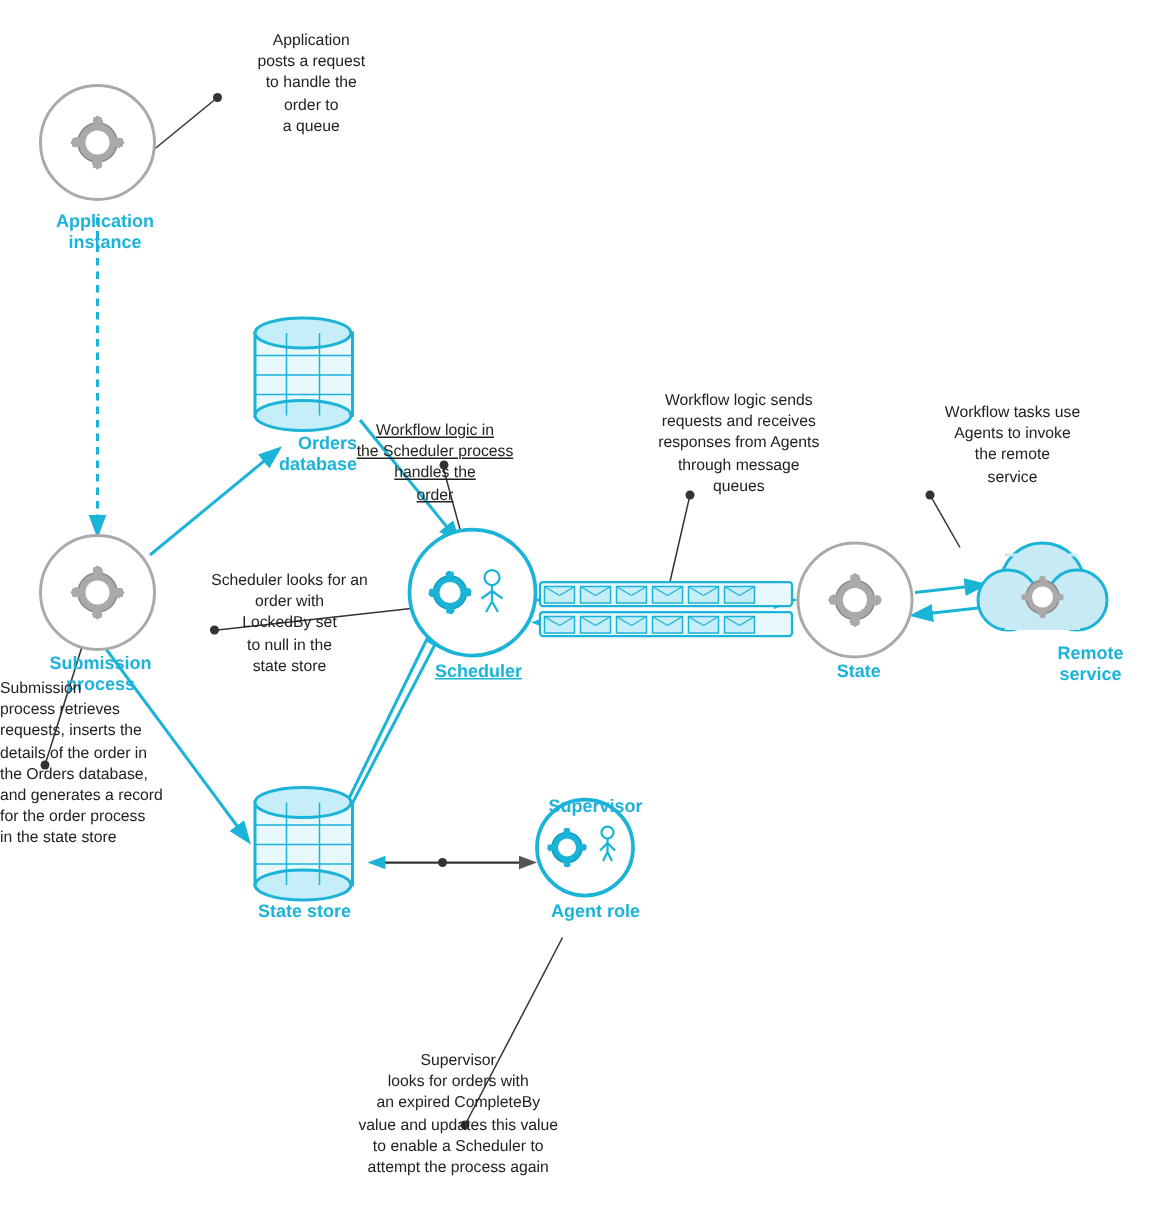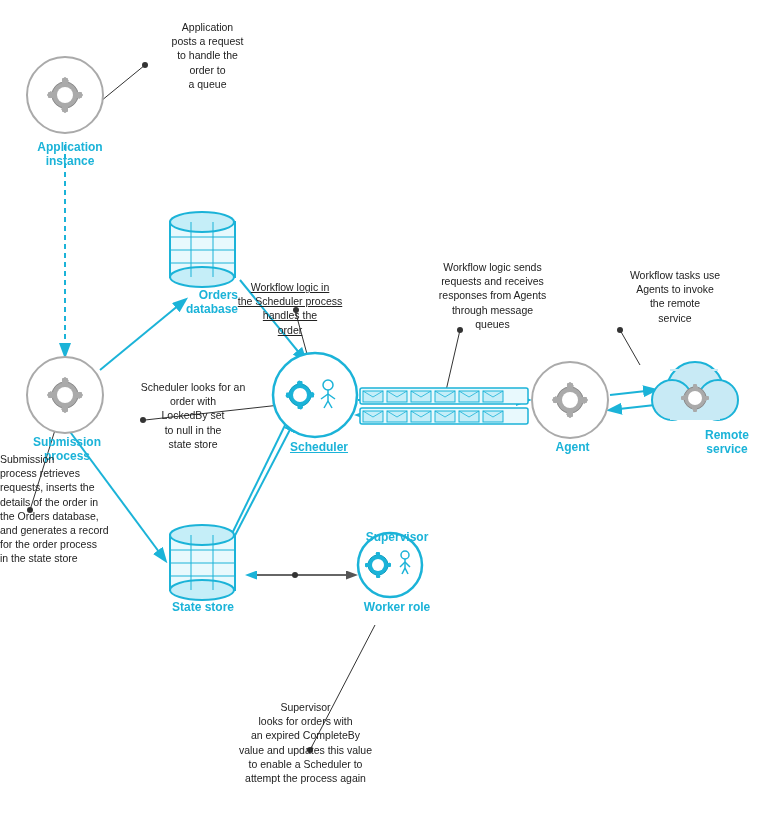--- a/index.html
+++ b/index.html
@@ -288,22 +288,22 @@
   <circle cx="295" cy="575" r="3" fill="#333"></circle>
 
 </svg>
 
 <div class="node-label" style="left:30px;top:140px;width:80px;">Application<br>instance</div>
 <div class="node-label" style="left:168px;top:288px;width:70px;text-align:right;">Orders<br>database</div>
 <div class="node-label" style="left:22px;top:435px;width:90px;">Submission<br>process</div>
 <div class="node-label" style="left:279px;top:440px;width:80px;text-decoration:underline;">Scheduler</div>
 <div class="node-label" style="left:167px;top:600px;width:72px;">State store</div>
 <div class="node-label" style="left:352px;top:530px;width:90px;">Supervisor</div>
-<div class="node-label" style="left:352px;top:600px;width:90px;">Worker role</div>
-<div class="node-label" style="left:545px;top:440px;width:55px;">Agent</div>
+<div class="node-label" style="left:352px;top:600px;width:90px;">Agent role</div>
+<div class="node-label" style="left:545px;top:440px;width:55px;">State</div>
 <div class="node-label" style="left:687px;top:428px;width:80px;">Remote<br>service</div>
 
 <div class="annotation" style="left:150px;top:20px;width:115px;">Application<br>posts a request<br>to handle the<br>order to<br>a queue</div>
 <div class="annotation" style="left:225px;top:280px;width:130px;text-decoration:underline;">Workflow logic in<br>the Scheduler process<br>handles the<br>order</div>
 <div class="annotation" style="left:420px;top:260px;width:145px;">Workflow logic sends<br>requests and receives<br>responses from Agents<br>through message<br>queues</div>
 <div class="annotation" style="left:605px;top:268px;width:140px;">Workflow tasks use<br>Agents to invoke<br>the remote<br>service</div>
 <div class="annotation" style="left:105px;top:380px;width:120px;margin-left:28px;">Scheduler looks for an<br>order with<br>LockedBy set<br>to null in the<br>state store</div>
 <div class="annotation" style="left:0px;top:452px;width:115px;text-align:left;">Submission<br>process retrieves<br>requests, inserts the<br>details of the order in<br>the Orders database,<br>and generates a record<br>for the order process<br>in the state store</div>
 <div class="annotation" style="left:218px;top:700px;width:175px;">Supervisor<br>looks for orders with<br>an expired CompleteBy<br>value and updates this value<br>to enable a Scheduler to<br>attempt the process again</div>
 

